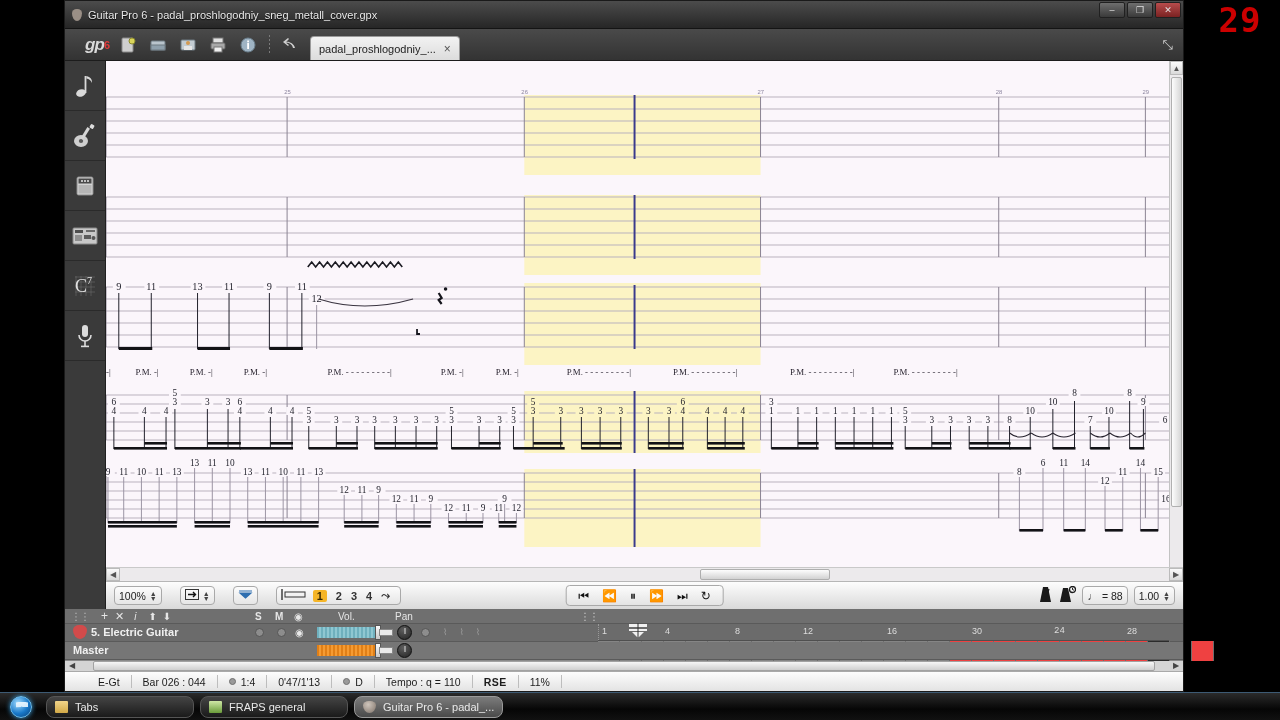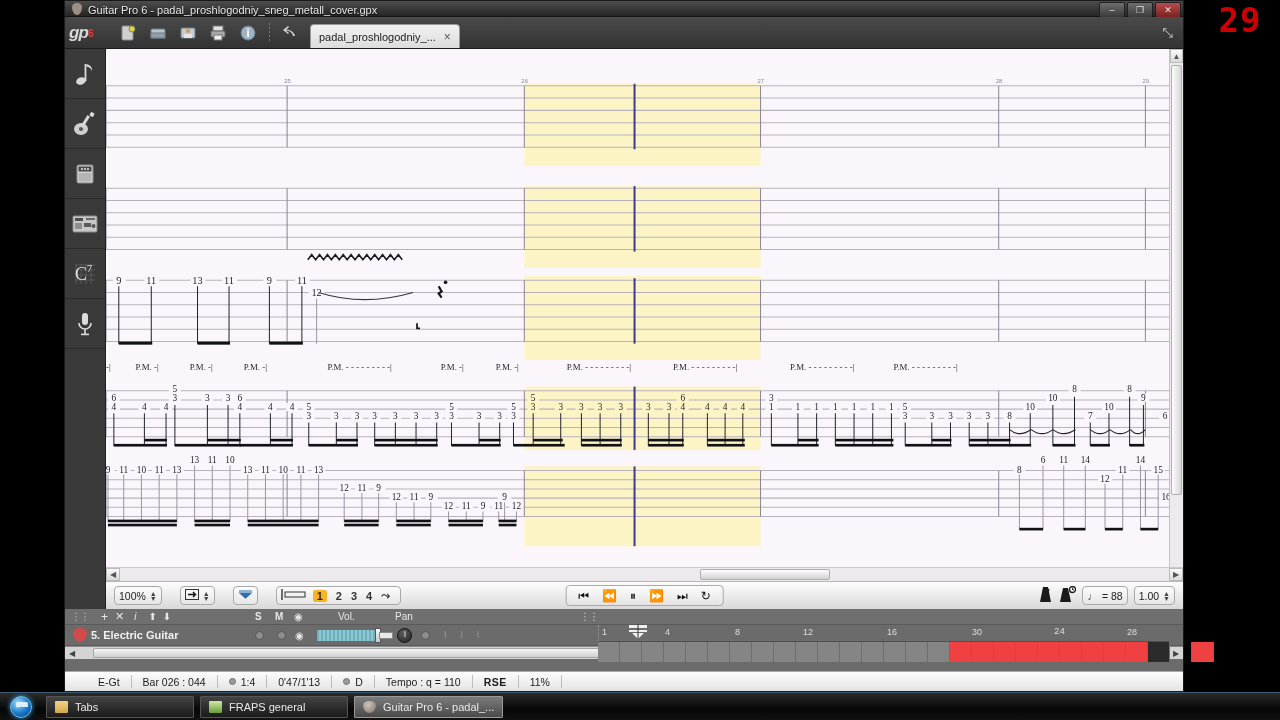--- a/index.html
+++ b/index.html
@@ -21,22 +21,22 @@
 
   
   .window {
     position: absolute; left: 64px; top: 0; width: 1120px; height: 692px;
     background: #3c3c3c; border: 1px solid #1a1a1a;
     display: flex; flex-direction: column;
   }
 
   
   .titlebar {
-    height: 16px; background: linear-gradient(#4c4c4c, #262626);
-    display: flex; align-items: flex-end; padding: 0 2px;
+    height: 28px; background: linear-gradient(#4c4c4c, #262626);
+    display: flex; align-items: center; padding: 0 2px;
     border-bottom: 1px solid #141414; position: relative;
   }
   .tb-icon { width: 14px; height: 14px; margin: 0 4px 0 3px; position: relative; }
   .tb-icon .pickshape {
     position:absolute; left:2px; top:1px; width:10px; height:12px;
     background:#9a8f86; border-radius: 45% 45% 50% 50% / 35% 35% 65% 65%;
   }
   .tb-title {
     color: #e8e8e8; font-size: 11px; text-shadow: 0 1px 1px #000;
     white-space: nowrap; overflow: hidden;
@@ -60,21 +60,21 @@
     font-size: 11.5px; color: #1e1e1e; padding: 2px 8px; white-space: nowrap;
   }
 
   
   .toolbar {
     height: 32px; background: linear-gradient(#4a4a4a, #333);
     display: flex; align-items: center; padding: 0 4px; position: relative;
     border-bottom: 1px solid #1c1c1c;
   }
   .gp-logo {
-    width: 40px; height: 26px; display:flex; align-items:center; justify-content:flex-start;
+    width: 40px; height: 26px; display:flex; align-items:center; justify-content:flex-end;
     color:#d8d8d8; font-size: 17px; font-weight: bold; font-style: italic;
     letter-spacing:-1px; margin-right: 4px;
   }
   .gp-logo sup { color:#e23b3b; font-size: 11px; font-style: normal; }
   .tb-btn {
     width: 26px; height: 26px; margin: 0 2px; position: relative;
     display:flex; align-items:center; justify-content:center;
   }
   .tb-sep { width: 1px; height: 20px; margin: 0 6px;
     background: repeating-linear-gradient(#7a7a7a 0 2px, transparent 2px 4px); }
@@ -226,21 +226,21 @@
   .orb { width: 22px; height:22px; border-radius:50%;
     background: radial-gradient(circle at 35% 30%, #9fdcff, #1878c8 55%, #0a3f75);
     border:1px solid #6fc0ef; box-shadow: 0 0 5px #3aa0e0; position:relative;}
   .orb::after{content:""; position:absolute; left:5px; top:5px; width:12px; height:12px;
     background:
       linear-gradient(#e8f6ff,#cfe9fb);
     clip-path: polygon(0 8%,45% 0,45% 45%,0 48%,0 8%, 55% 0, 100% 8%, 100% 45%, 55% 45%);
     opacity:.95;}
   .tb-task {
     height: 22px; min-width: 148px; margin-left: 6px; padding: 0 8px;
-    background: linear-gradient(#444, #1a1a1a); border:1px solid #555; border-radius:1px;
+    background: linear-gradient(#444, #1a1a1a); border:1px solid #555; border-radius:8px;
     display:flex; align-items:center; gap:7px; color:#e9e9e9; font-size:11px;
   }
   .tb-task.active { background: linear-gradient(#7c7c7c,#4a4a4a); border-color:#9a9a9a; }
   .tb-task .fico { width:13px; height:12px; border-radius:1px; }
   .tray { position:absolute; right: 4px; display:flex; align-items:center; gap:7px; color:#e9e9e9; font-size:11px;}
   .tray-ico { width:15px; height:14px; border-radius:2px; }
   .clock { font-size: 11.5px; color:#f2f2f2; padding: 0 6px; }
   .showdesk { width: 10px; height: 24px; background: linear-gradient(#4a4a4a,#2a2a2a);
     border-left:1px solid #6b6b6b; margin-left:4px; }
 </style>
@@ -1103,20 +1103,29 @@
             <span class="tl-cell red" style="left:484px;width:22px;"></span>
             <span class="tl-cell red" style="left:506px;width:22px;"></span>
             <span class="tl-cell red" style="left:528px;width:22px;"></span>
             <span class="tl-cell blk" style="left:550px;width:22px;"></span>
             <span class="tl-cell" style="left:572px;width:22px;"></span>
             <span class="tl-cell red" style="left:594px;width:22px;"></span>
           </span>
         </span>
       </div>
 
+      <div class="mix-row alt">
+        <span style="margin-left:8px;font-weight:bold;">Master</span>
+        <span class="volbar" style="position:absolute;left:252px;">
+          <span class="fill orange" style="width:58px;"></span>
+          <span class="hand" style="left:58px;"></span>
+          <span class="rest" style="width:14px;"></span>
+        </span>
+        <span class="knob" style="position:absolute;left:332px;"></span>
+      </div>
 
       <div class="mix-scroll">
         <span style="width:14px;text-align:center;font-size:8px;color:#444;">◀</span>
         <span class="thumb"></span>
         <span style="width:14px;text-align:center;font-size:8px;color:#444;">▶</span>
       </div>
     </div>
 
     <div class="statusbar">
       <div class="st-cell">E-Gt</div>

